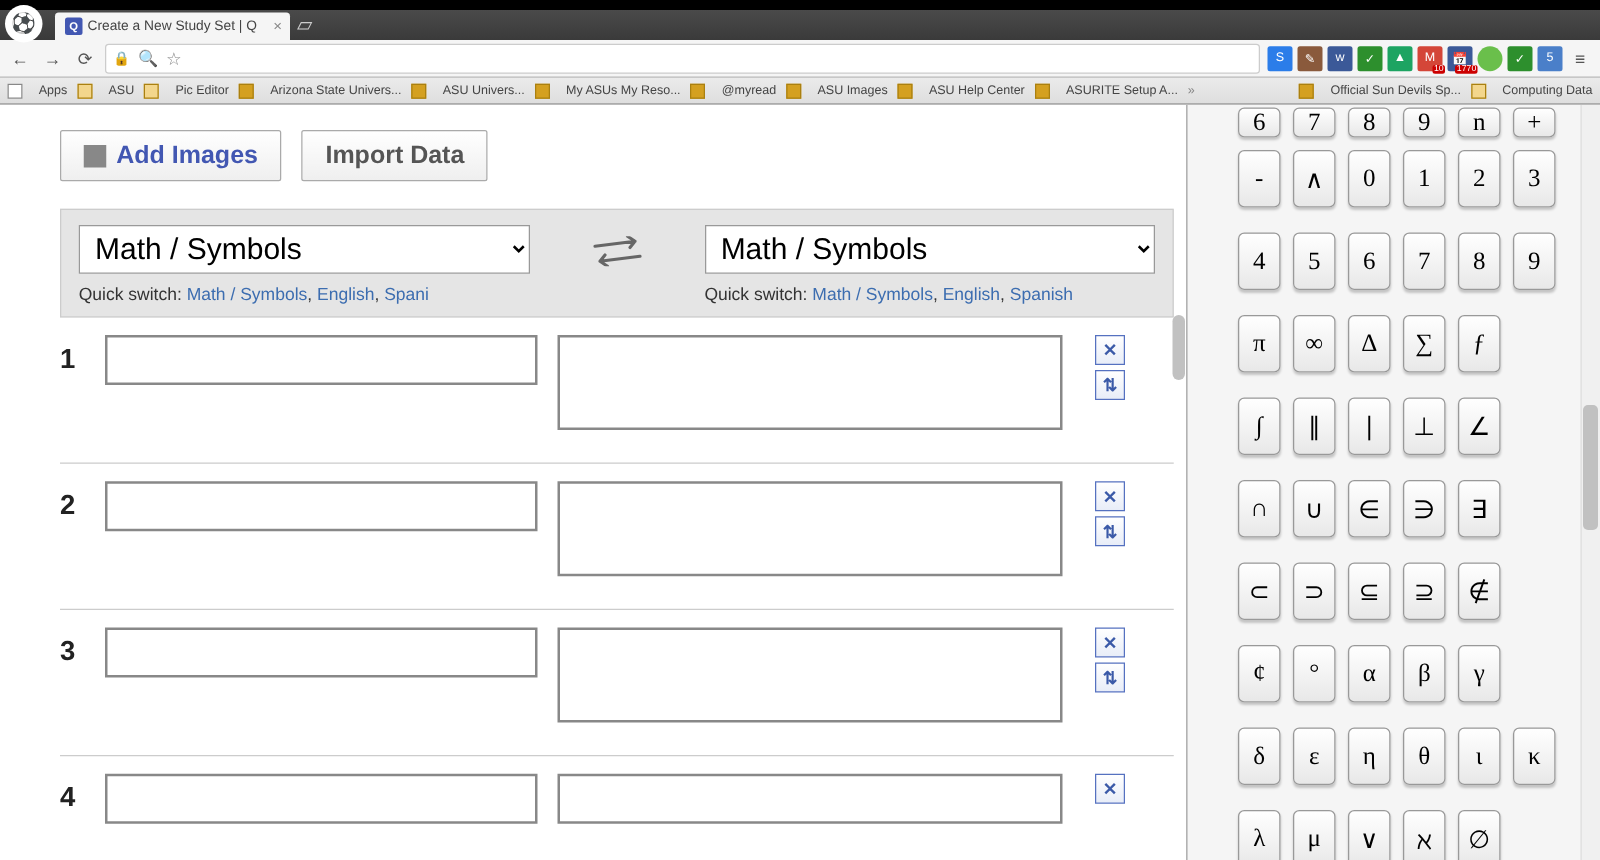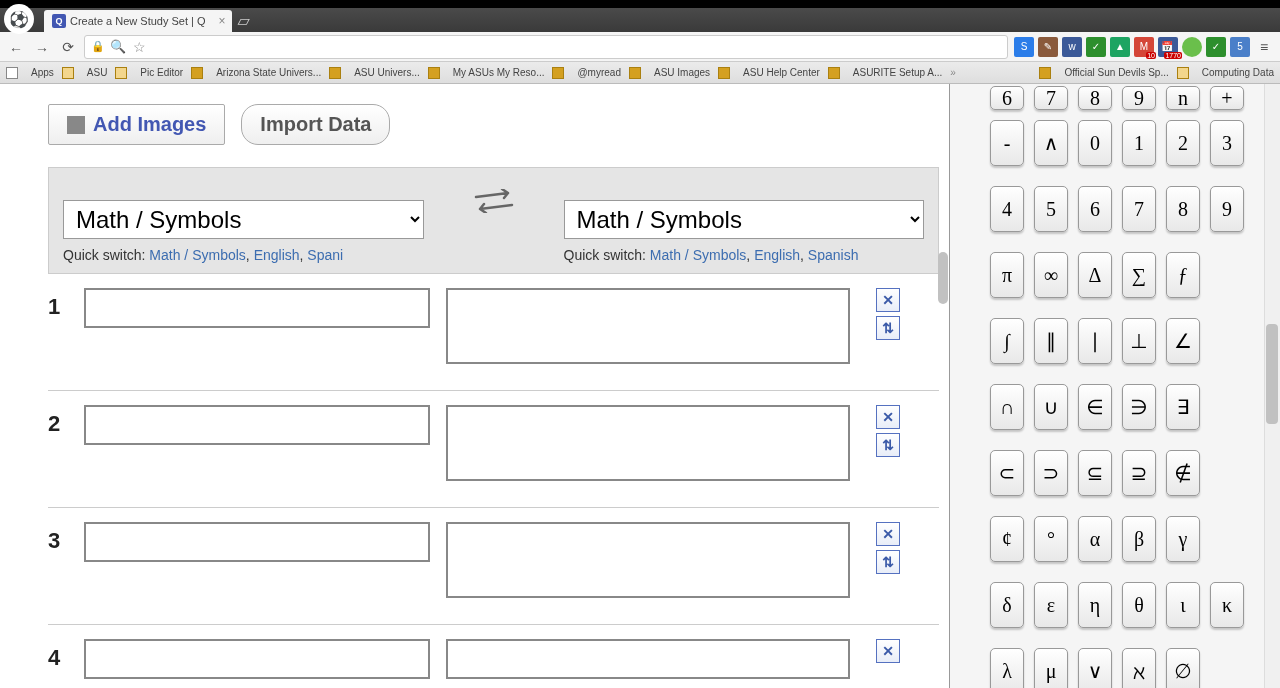--- a/index.html
+++ b/index.html
@@ -26,25 +26,25 @@
 .bm-ico { width: 12px; height: 12px; background: #d4a020; border: 1px solid #aa8010; }
 .bm-ico.folder { background: #f3d68c; }
 .bm-ico.star { background: #fff; border:1px solid #888; }
 
 .content { display: flex; height: 604px; background: #fff; }
 .main { flex: 1; padding: 20px 10px 0 48px; overflow-y: auto; border-right: 1px solid #999; position: relative; }
 .main-scroll-thumb { position: absolute; right: 1px; top: 168px; width: 10px; height: 52px; background: #c1c1c1; border-radius: 5px; }
 
 .action-row { display: flex; gap: 16px; margin-bottom: 22px; }
 .btn { border: 1px solid #aaa; background: linear-gradient(#fff, #efefef); padding: 8px 18px; font-size: 20px; color: #4257b2; font-weight: bold; cursor: pointer; border-radius: 2px; display: flex; align-items: center; gap: 8px; }
-.btn.secondary { color: #555; border-radius: 17px; }
+.btn.secondary { color: #555; }
 .img-ico { width: 18px; height: 18px; background: #888; }
 
 .langbar { background: #e5e5e5; border: 1px solid #ccc; padding: 12px 14px 10px; display: flex; gap: 46px; align-items: flex-start; margin-bottom: 0; }
-.lang-col { flex: 1; margin-top: 20px; }
+.lang-col { flex: 1; }
 .lang-select { width: 100%; font-size: 24px; padding: 4px 8px; border: 1px solid #999; background: #fff; margin-bottom: 8px; }
 .swap { width: 48px; height: 30px; align-self: flex-start; margin-top: 6px; display:flex; align-items:center; justify-content:center; }
 .quick { font-size: 14px; color: #333; }
 .quick a { color: #3c6db0; text-decoration: none; }
 
 .rows { margin-top: 0; }
 .srow { border-top: 1px solid #ccc; padding: 14px 0 26px; display: flex; gap: 16px; align-items: flex-start; }
 .srow:first-child { border-top: none; }
 .rnum { width: 20px; font-size: 22px; font-weight: bold; color: #222; padding-top: 6px; }
 .tinput { width: 346px; height: 40px; border: 2px solid #888; background: #fff; }

